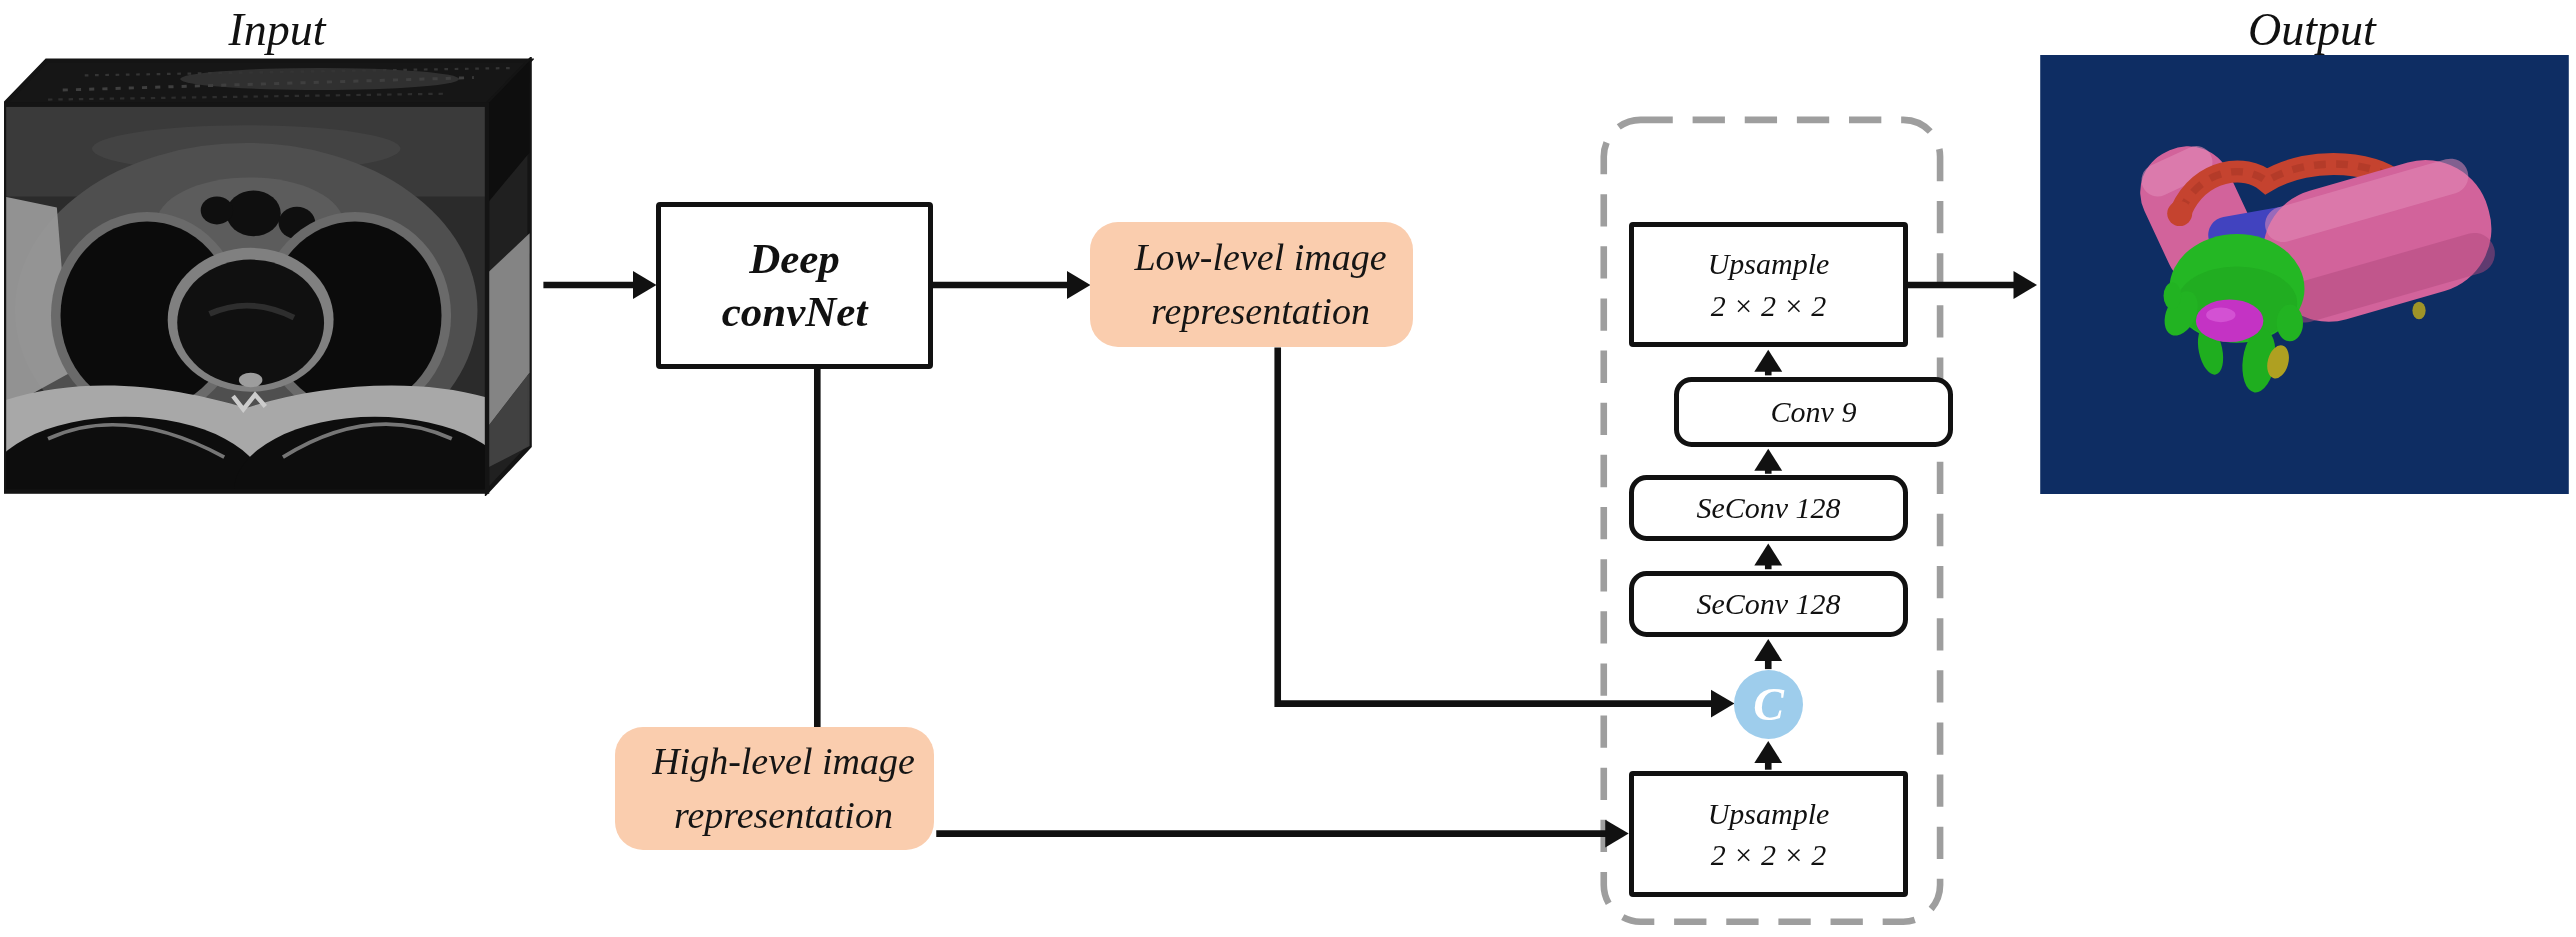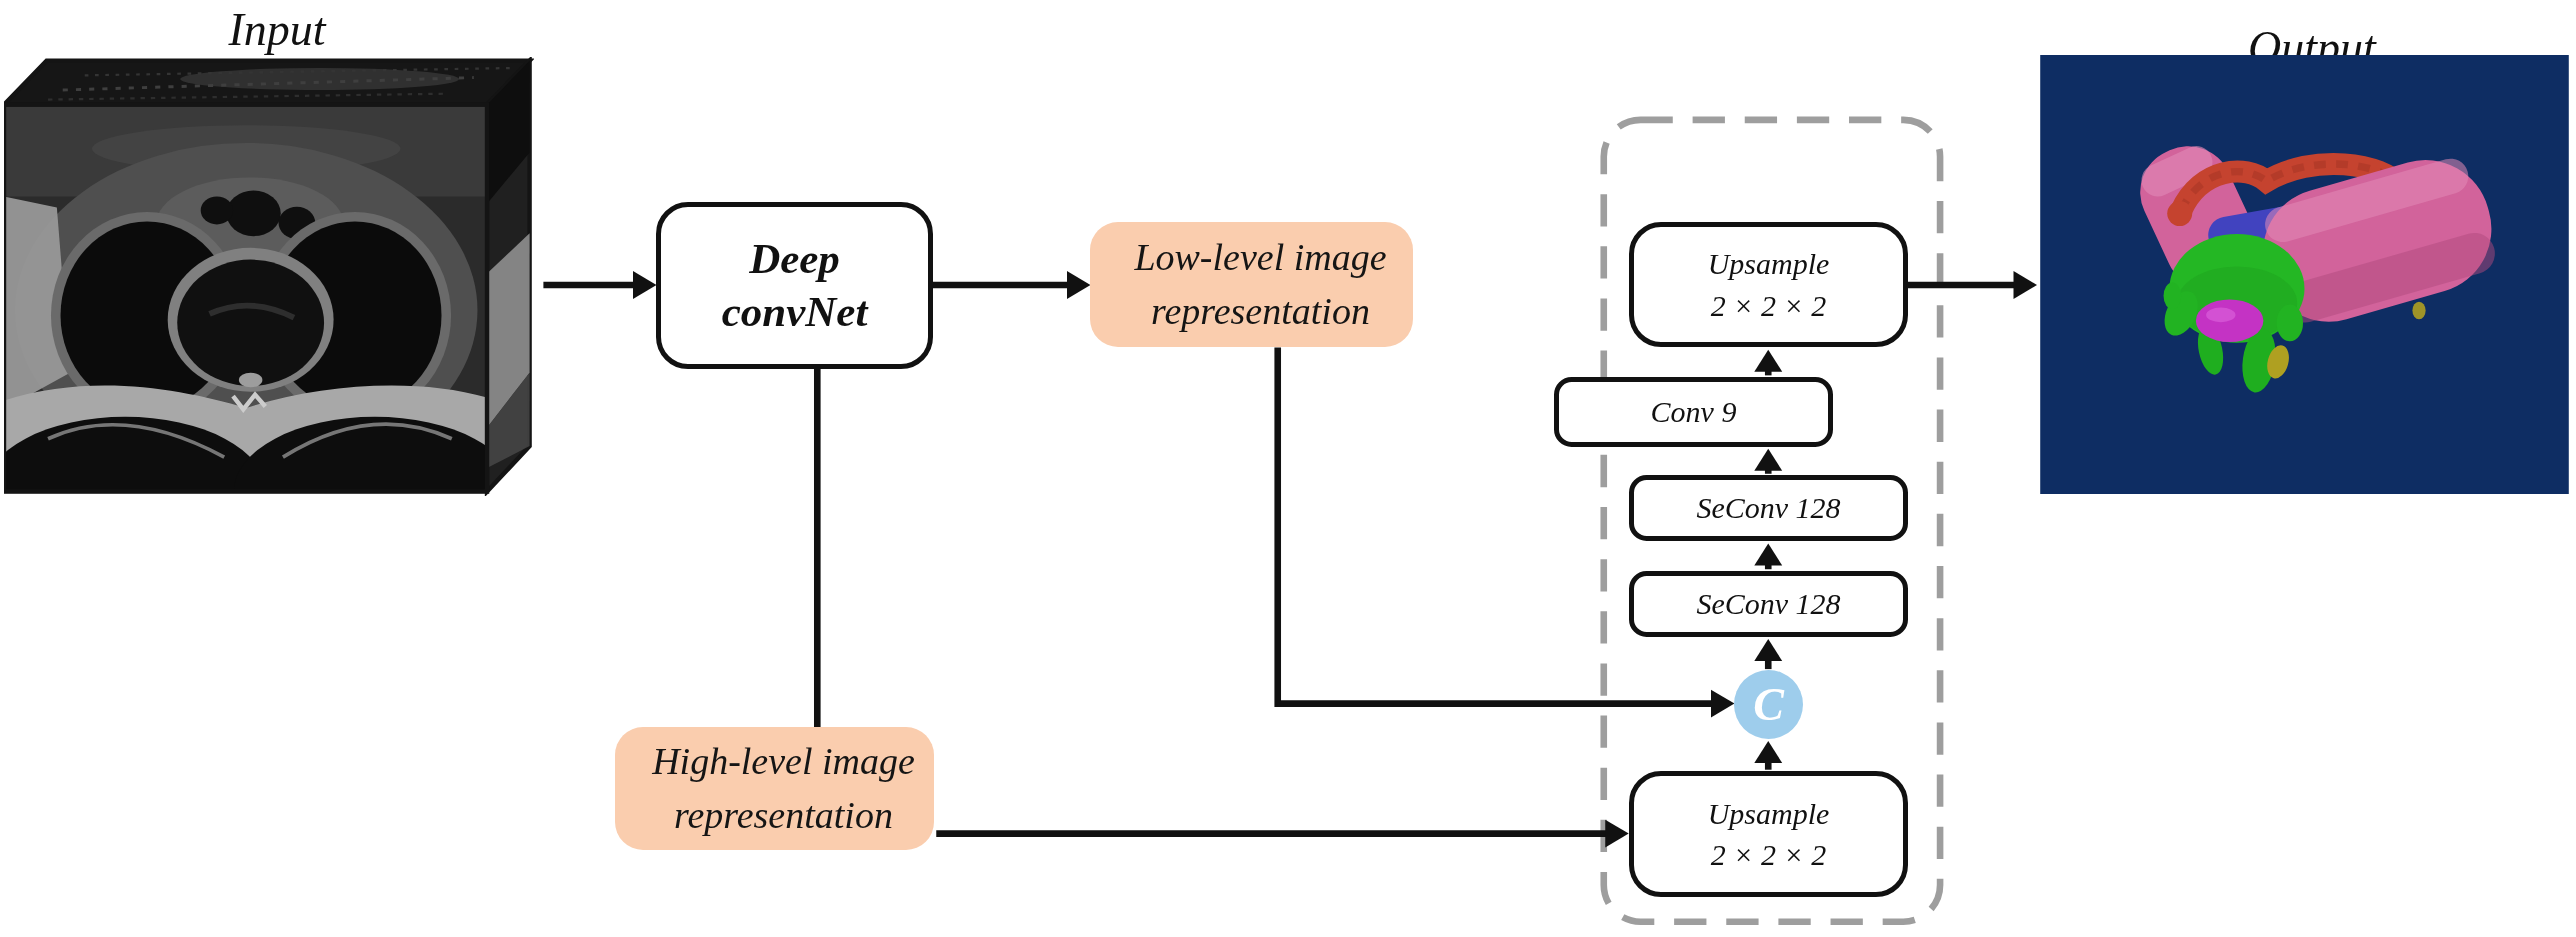--- a/index.html
+++ b/index.html
@@ -4,21 +4,21 @@
 <style>
   html,body{margin:0;padding:0;background:#ffffff;}
   #canvas{position:relative;width:2576px;height:938px;background:#fff;overflow:hidden;
           font-family:"Liberation Serif","DejaVu Serif",serif;color:#111;}
   #wires{position:absolute;left:0;top:0;z-index:1;}
   .abs{position:absolute;z-index:2;font-style:italic;}
   .figlabel{font-size:46px;line-height:1;white-space:nowrap;transform:translateX(-50%);}
   .block{box-sizing:border-box;background:#ffffff;border:5.9px solid #111;
          display:flex;flex-direction:column;align-items:center;justify-content:center;
          font-size:30px;line-height:1.38;text-align:center;}
-  .round-lg{border-radius:32px;}
+  .round-lg{border-radius:4px;}
   .round-sm{border-radius:17.6px;}
   .pill{box-sizing:border-box;background:var(--representation-peach,#facdae);border:none;border-radius:28px;
         display:flex;flex-direction:column;align-items:center;justify-content:center;
         font-size:38px;line-height:1.42;text-align:center;color:#151515;padding-left:18px;}
   .convnet{font-weight:bold;font-size:43px;line-height:1.22;}
   .decoder-title{font-weight:bold;font-size:57px;line-height:1;transform:translateX(-50%);white-space:nowrap;}
   .concat{box-sizing:border-box;width:69px;height:69px;border-radius:50%;
           background:var(--concat-blue,#9ecdec);display:flex;align-items:center;justify-content:center;
           color:#ffffff;font-weight:bold;font-size:46px;}
   svg{display:block;}
@@ -157,42 +157,42 @@
     <div>High-level image</div>
     <div>representation</div>
   </div>
 
 
   <div class="abs block round-lg" style="left:1629px;top:222px;width:279px;height:125px;">
     <div>Upsample</div>
     <div>2 × 2 × 2</div>
   </div>
 
-  <div class="abs block round-sm" style="left:1554px;top:377px;width:279px;height:70px;">
+  <div class="abs block round-sm" style="left:1674px;top:377px;width:279px;height:70px;">
     <div>Conv 9</div>
   </div>
 
   <div class="abs block round-sm" style="left:1629px;top:475px;width:279px;height:66px;">
     <div>SeConv 128</div>
   </div>
 
   <div class="abs block round-sm" style="left:1629px;top:571px;width:279px;height:66px;">
     <div>SeConv 128</div>
   </div>
 
   <div class="abs concat" style="left:1734px;top:670px;">
     <span>C</span>
   </div>
 
   <div class="abs block round-lg" style="left:1629px;top:771px;width:279px;height:126px;">
     <div>Upsample</div>
     <div>2 × 2 × 2</div>
   </div>
 
-  <div class="abs figlabel" style="left:2312px;top:7.3px;margin-top:18px;">Output</div>
+  <div class="abs figlabel" style="left:2312px;top:7.3px;">Output</div>
 
   <div class="abs" style="left:2040px;top:55px;">
     <svg width="529" height="439" viewBox="0 0 720 598">
       <rect x="0" y="0" width="720" height="598" style="fill:var(--output-bg,#0e2d63)"></rect>
       <g transform="translate(40,30)">
 
         <g transform="rotate(-25 175 190)">
           <rect x="112" y="92" width="126" height="200" rx="60" style="fill:var(--segment-pink,#d2639b)"></rect>
           <rect x="124" y="100" width="102" height="44" rx="22" fill="#e18ab7" opacity="0.6"></rect>
           <rect x="118" y="238" width="110" height="44" rx="22" fill="#b0497e" opacity="0.5"></rect>

